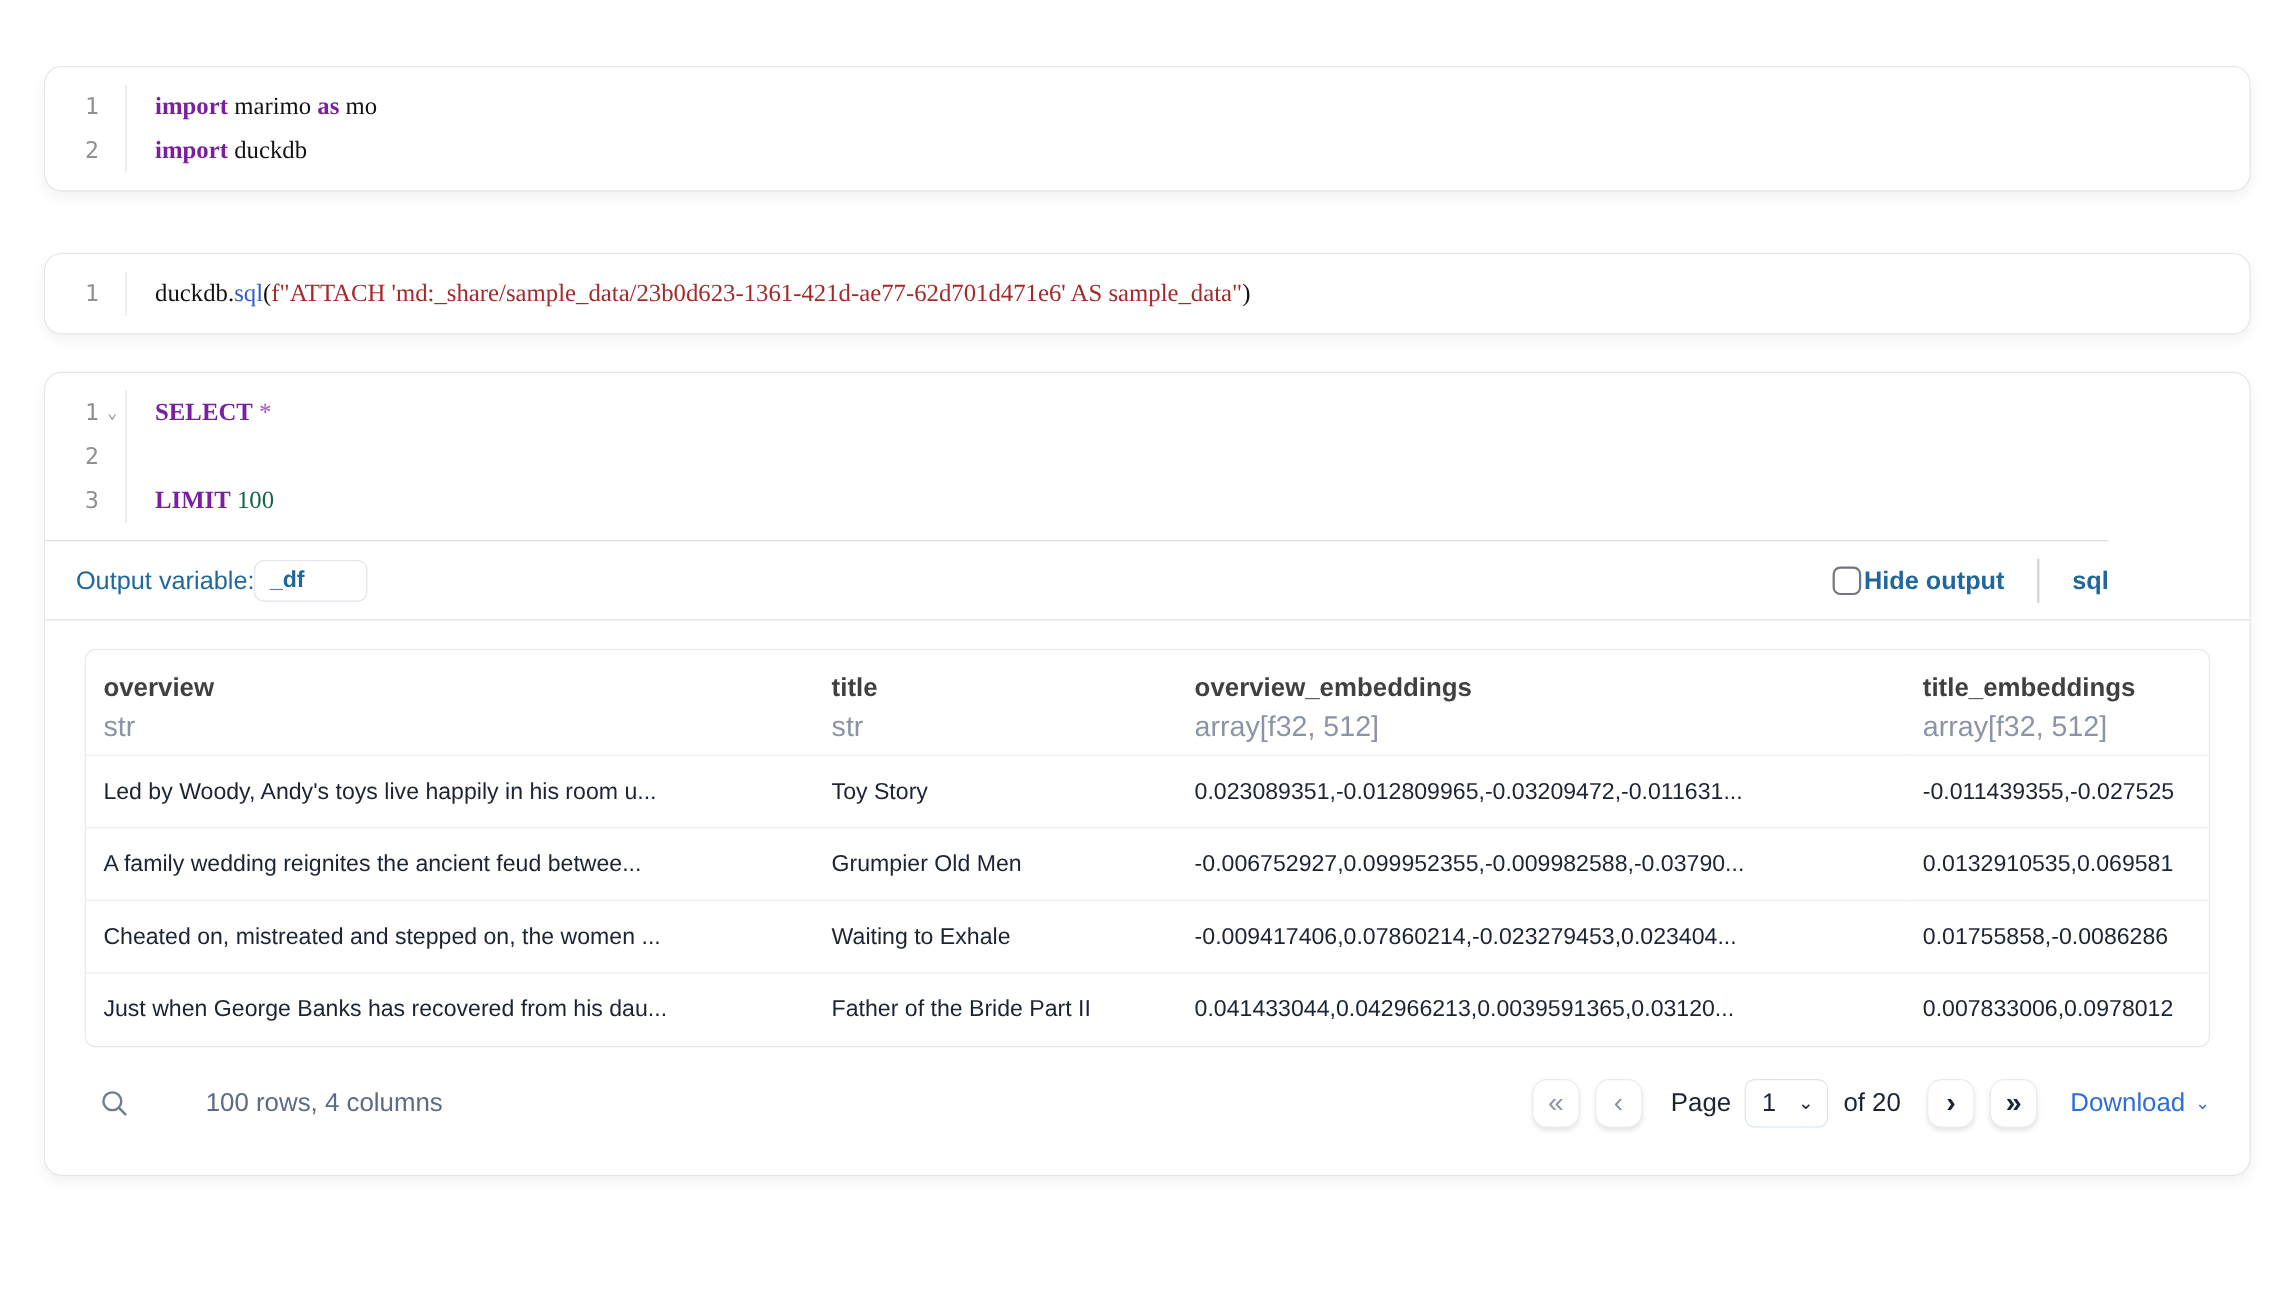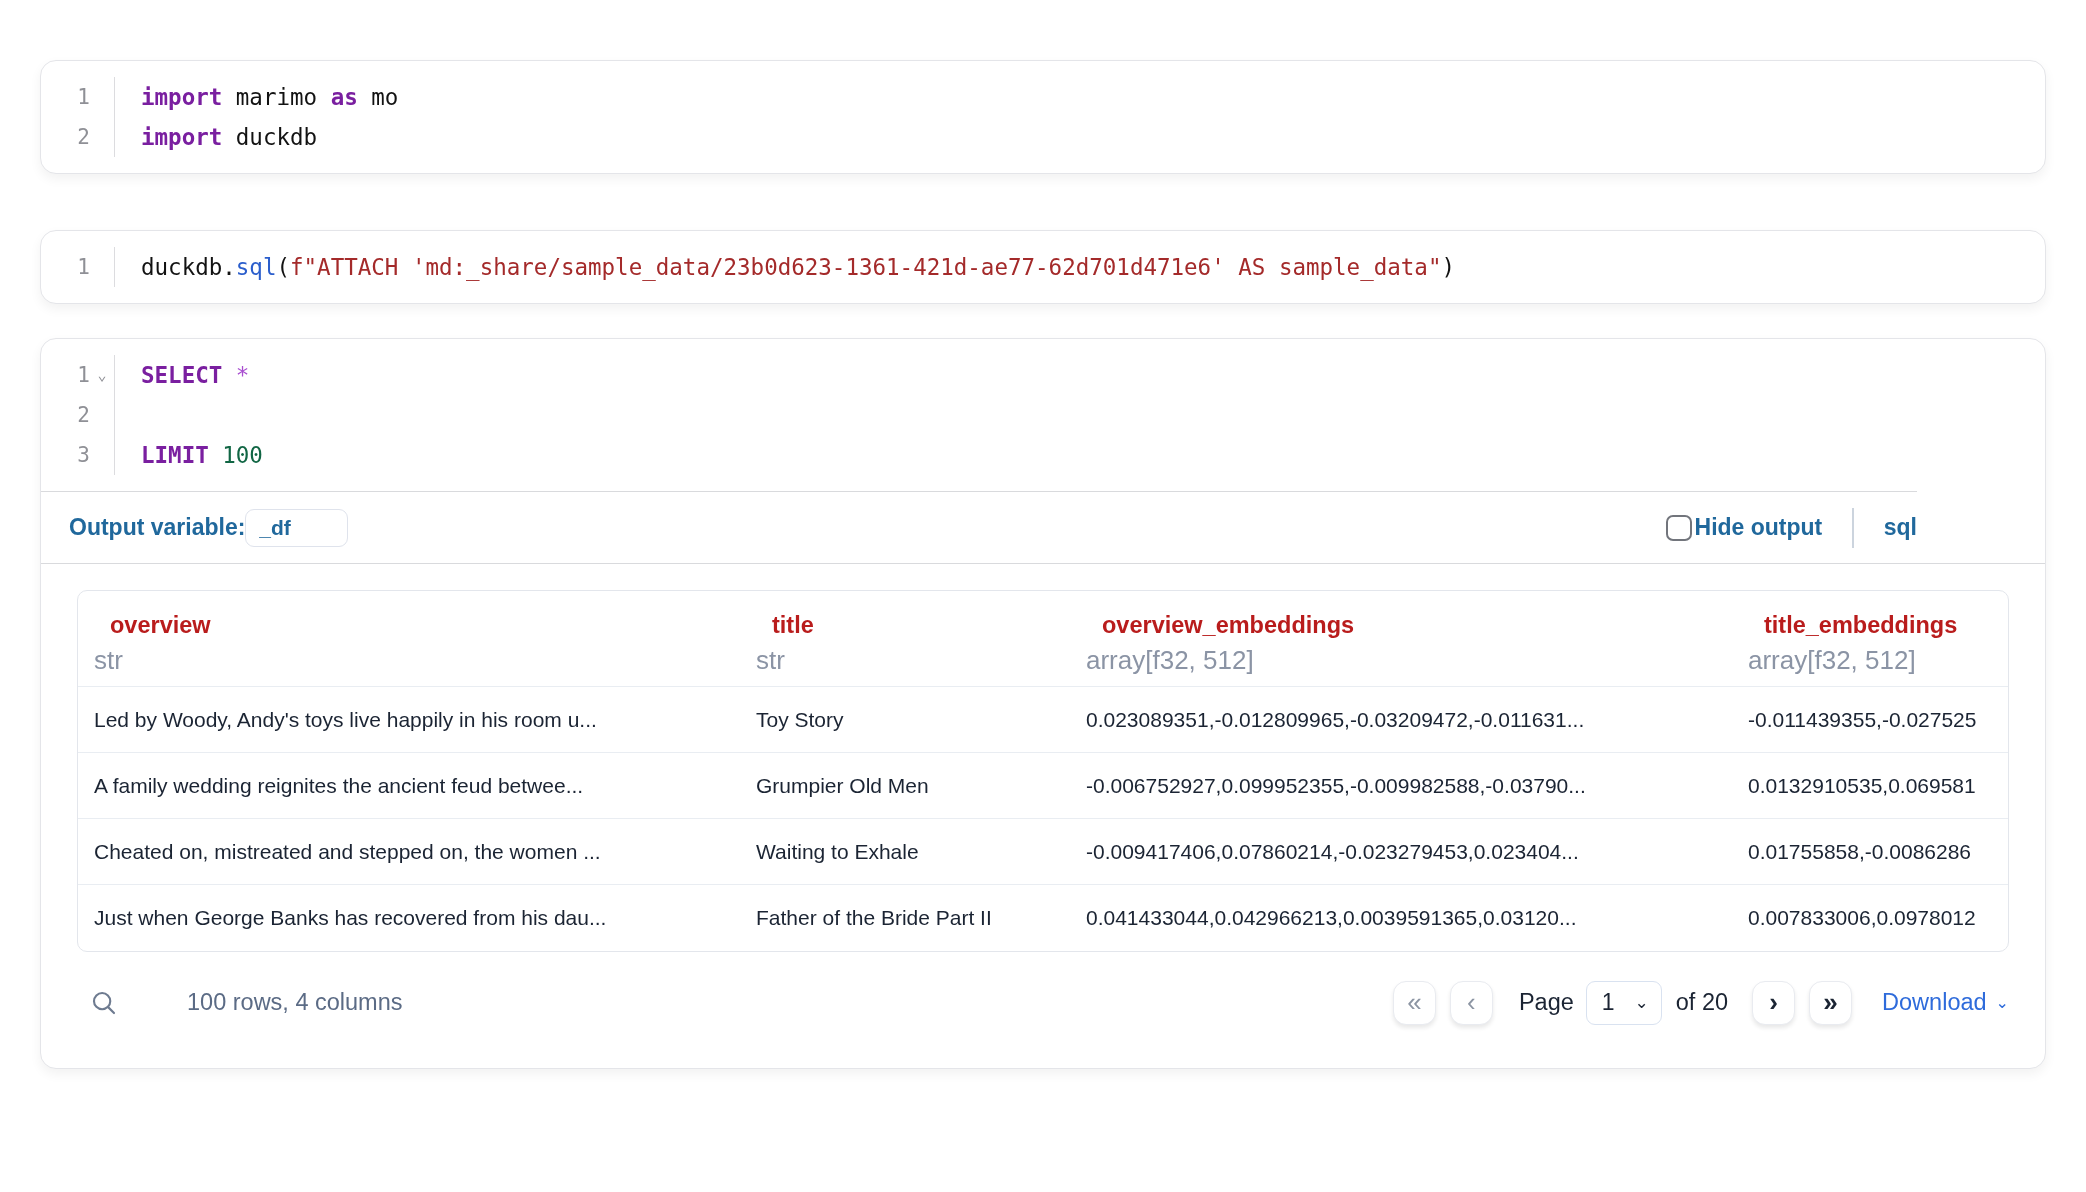--- a/index.html
+++ b/index.html
@@ -29,38 +29,38 @@
     flex: 0 0 74px;
     display: flex;
     align-items: center;
     border-right: 1.5px solid #dcdcdf;
     color: #8f9096;
     font-size: 21px;
     font-family: "DejaVu Sans Mono", monospace;
   }
   .gutter .num { flex: 1; text-align: right; }
   .gutter .fold { width: 24px; font-size: 15px; color: #8f9096; text-align: center; }
-  .code-body { padding-left: 26px; white-space: pre; color: #121212; }
+  .code-body { padding-left: 26px; white-space: pre; color: #121212; font-family: Liberation Serif, serif; }
   .tok-kw   { color: #7a1fa0; font-weight: bold; }
   .tok-op   { color: #a94fd0; }
   .tok-prop { color: #2b5ecc; }
   .tok-str  { color: #a42a2a; }
   .tok-num  { color: #116644; }
   .tok-plain { color: #121212; }
 
   
   .editor-divider { border-bottom: 1.5px solid #d9dadd; margin-right: 128px; }
   .sql-toolbar {
     display: flex;
     align-items: center;
     height: 72px;
     padding: 0 28px;
     border-bottom: 1.5px solid #d9dadd;
   }
-  .ov-label { color: #20689c; font-weight: bold; font-size: 23px; }
+  .ov-label { color: #20689c; font-weight: normal; font-size: 23px; }
   .ov-input {
     width: 103px; height: 38px;
     margin-left: 0;
     border: 1.5px solid #dfe3ec;
     border-radius: 9px;
     display: flex; align-items: center;
     padding-left: 13px;
     color: #20689c; font-weight: bold; font-size: 21px;
   }
   .toolbar-right { margin-left: auto; display: flex; align-items: center; margin-right: 100px; }
@@ -75,21 +75,21 @@
   .lang-label { color: #20689c; font-weight: bold; font-size: 23px; }
 
   
   .output-area { padding: 26px 36px 38px; }
   .table-box { border: 1.5px solid #e3e6ec; border-radius: 10px; overflow: hidden; }
   table { width: 100%; border-collapse: collapse; table-layout: fixed; }
   col.c-overview { width: 662px; }
   col.c-title { width: 330px; }
   col.c-oemb { width: 662px; }
   th { text-align: left; padding: 20px 16px 14px; font-weight: normal; vertical-align: top; }
-  .col-name { color: #b91c1c; font-weight: bold; font-size: 23.5px; line-height: 28px; margin-left: 16px; }
+  .col-name { color: #404040; font-weight: bold; font-size: 23.5px; line-height: 28px; }
   .col-type { color: #8b94a5; font-size: 26px; line-height: 24px; margin-top: 9px; }
   tbody tr { border-top: 1.5px solid #e9edf2; }
   td {
     padding: 0 16px;
     height: 66px;
     font-size: 21px;
     color: #1b2433;
     white-space: nowrap;
     overflow: hidden;
   }

